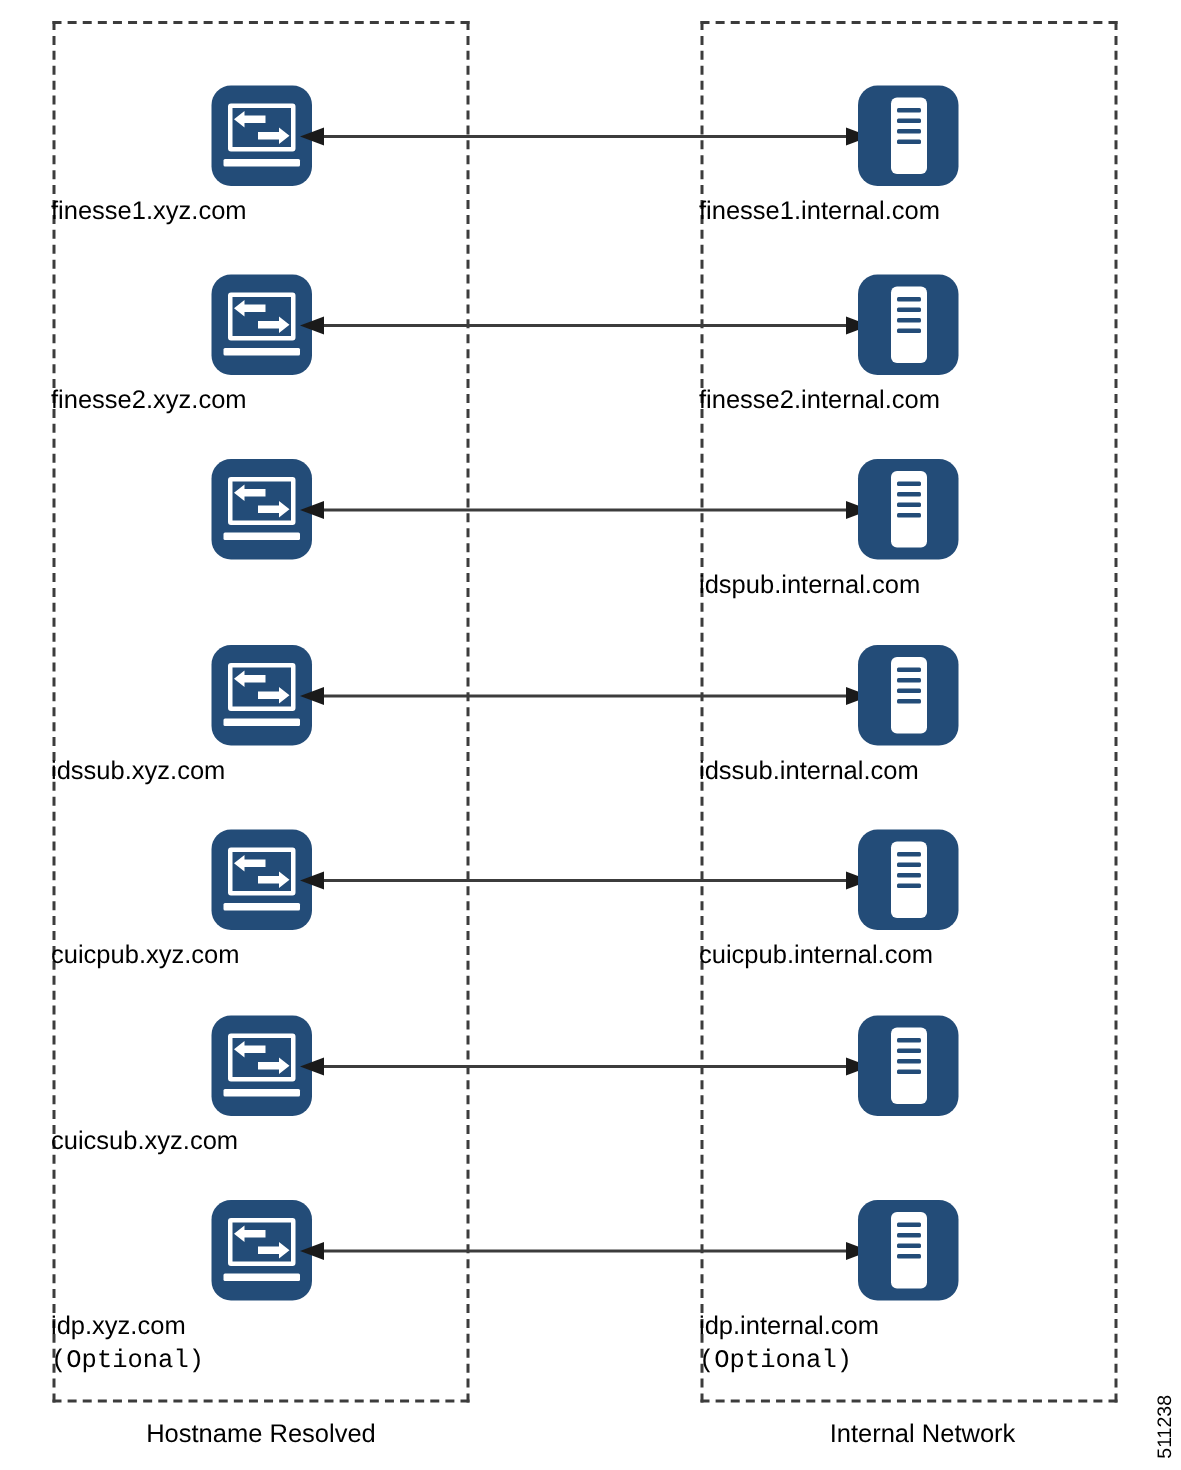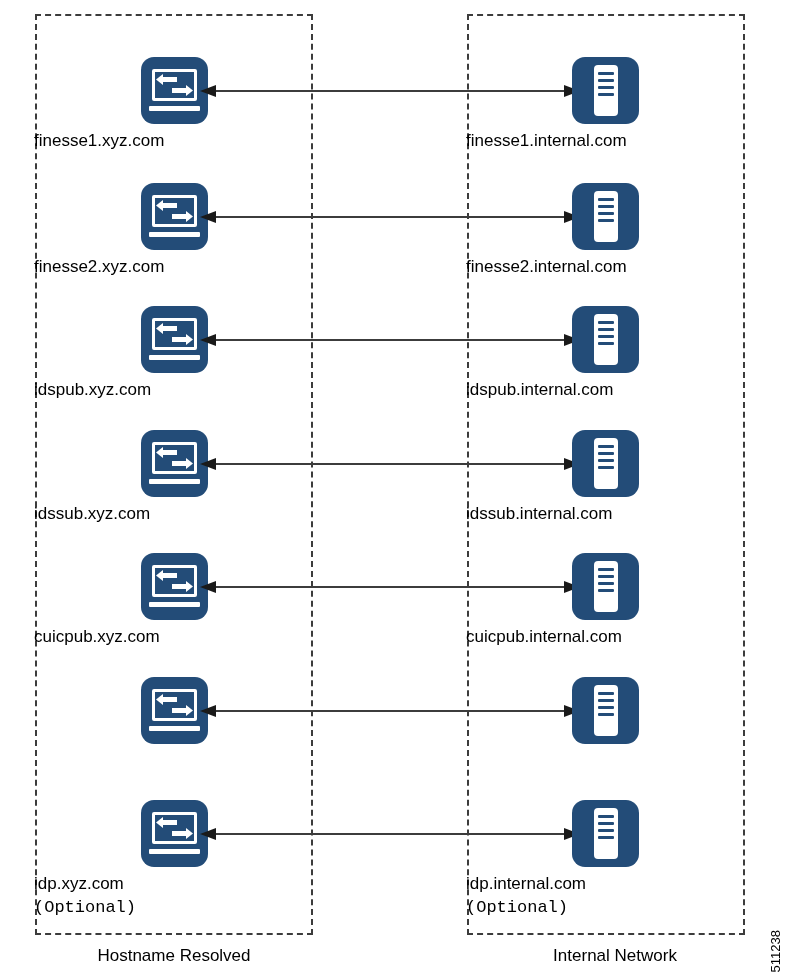--- a/index.html
+++ b/index.html
@@ -263,24 +263,20 @@
       <div class="icon-tile">
         <div class="server-body">
           <div class="server-line" style="top:7px"></div>
           <div class="server-line" style="top:14px"></div>
           <div class="server-line" style="top:21px"></div>
           <div class="server-line" style="top:28px"></div>
         </div>
       </div>
     </div>
 
-    <div class="node-label left">
-      <span class="main">idspub.xyz.com</span>
-      <span class="sub"></span>
-    </div>
 
     <div class="node-label right">
       <span class="main">idspub.internal.com</span>
       <span class="sub"></span>
     </div>
 
   </div>
 
   <div class="row" style="top: 430px;">
 
@@ -389,20 +385,24 @@
       <div class="icon-tile">
         <div class="server-body">
           <div class="server-line" style="top:7px"></div>
           <div class="server-line" style="top:14px"></div>
           <div class="server-line" style="top:21px"></div>
           <div class="server-line" style="top:28px"></div>
         </div>
       </div>
     </div>
 
+    <div class="node-label left">
+      <span class="main">cuicsub.xyz.com</span>
+      <span class="sub"></span>
+    </div>
 
 
   </div>
 
   <div class="row" style="top: 800px;">
 
     <div class="node left">
       <div class="icon-tile">
         <div class="laptop-screen"></div>
         <svg class="sync-arrows" viewBox="0 0 39 24">

